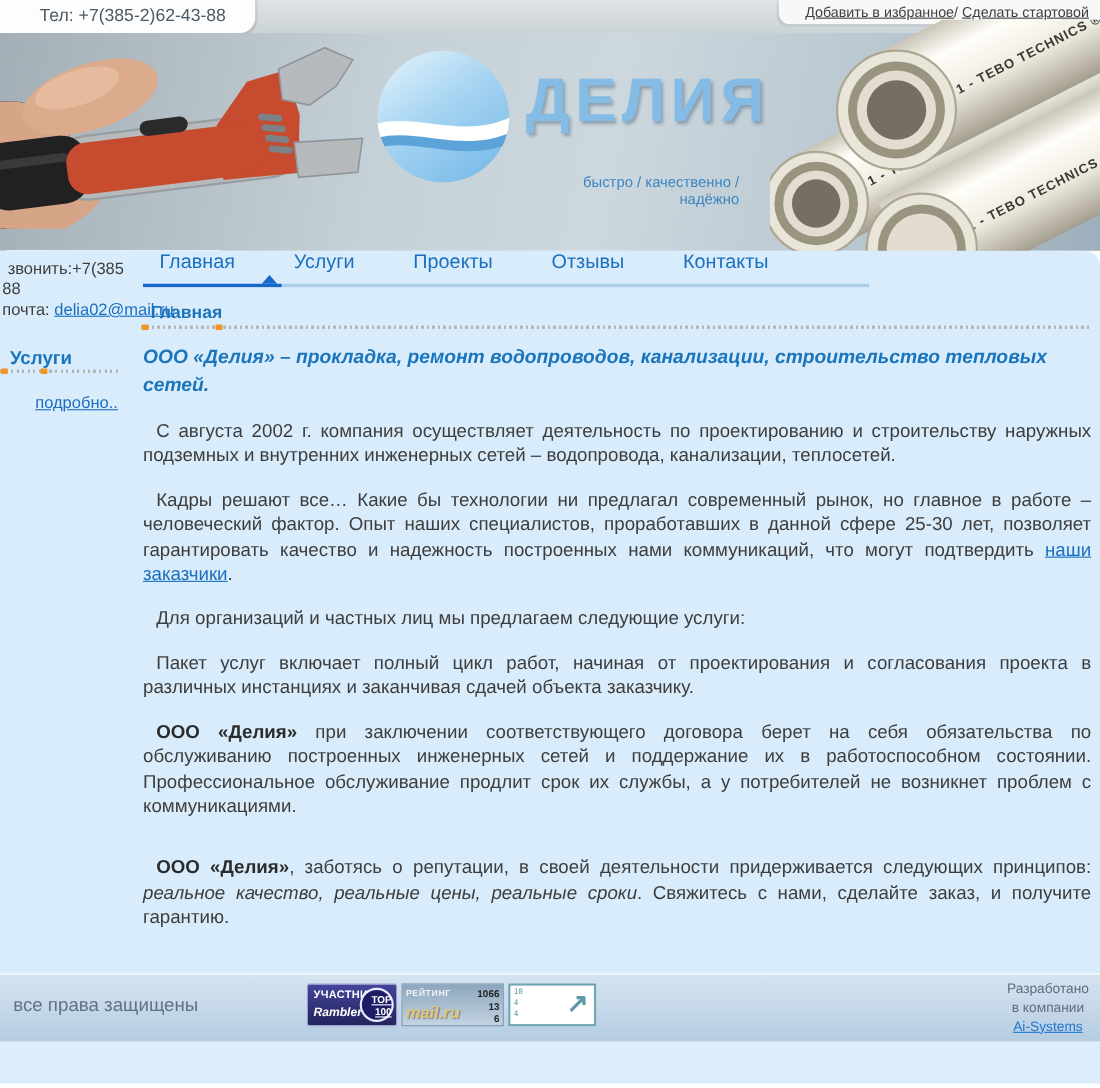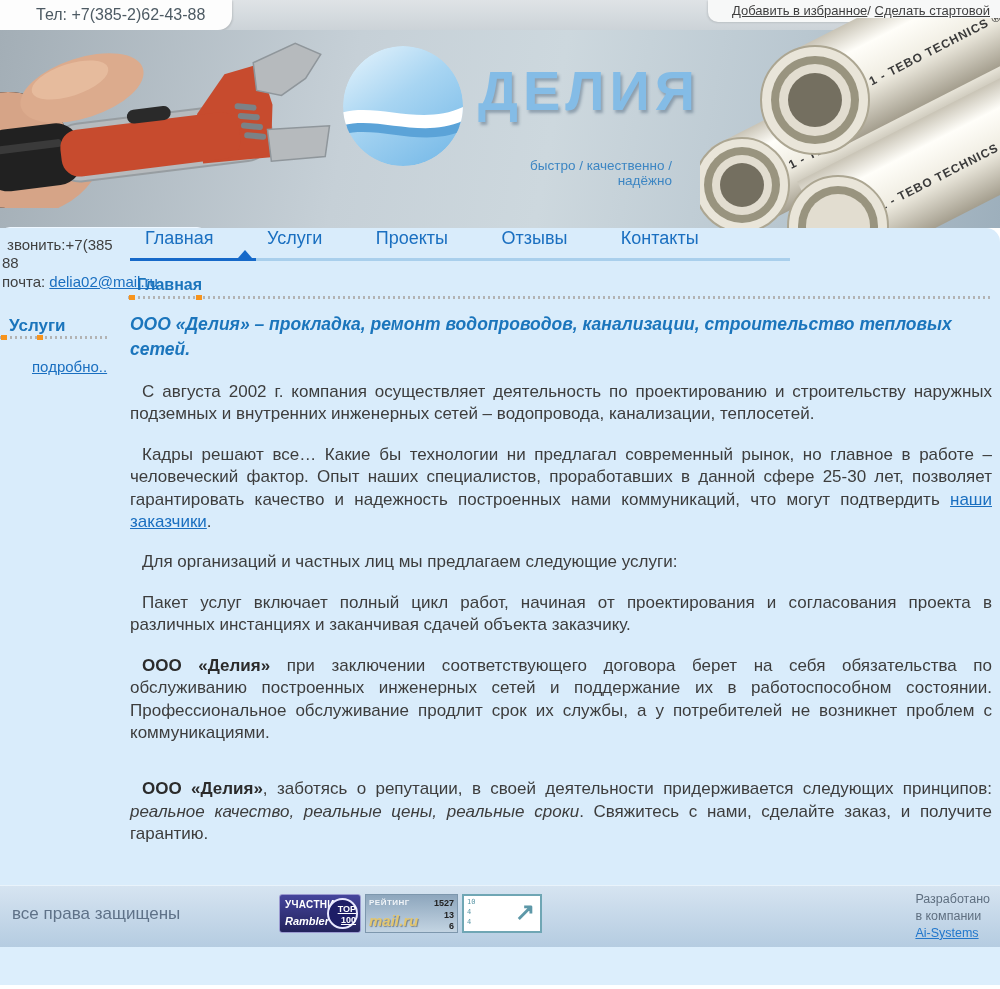--- a/index.html
+++ b/index.html
@@ -99,21 +99,21 @@
               letter-spacing:.5px; }
   .mr-brand { position:absolute; left:3px; top:17px; font-size:15px; font-weight:bold; font-style:italic;
               color:#e3c66f; text-shadow:1px 1px 1px rgba(0,0,0,.35); }
   .mr-v1 { position:absolute; right:3px; top:3px; font-size:9px; font-weight:bold; color:#222; }
   .mr-v2 { position:absolute; right:3px; top:15px; font-size:9px; font-weight:bold; color:#222; }
   .mr-v3 { position:absolute; right:3px; top:26px; font-size:9px; font-weight:bold; color:#222; }
   .badge-counter { width:80px; background:#ffffff; border:2px solid #6fa6b4; position:relative; }
   .cnt-col { position:absolute; left:3px; top:2px; font-family:"DejaVu Sans Mono",monospace;
              font-size:7px; line-height:1.4; color:#5d98a8; }
   .cnt-arrow { position:absolute; right:5px; top:2px; font-size:24px; font-weight:bold; color:#5d98a8; }
-  .developed { position:absolute; right:10px; top:5px; text-align:left; font-size:12.5px;
+  .developed { position:absolute; right:10px; top:5px; text-align:center; font-size:12.5px;
                line-height:1.35; color:#5f6f80;margin-left:21px; }
   .developed a { color:#2277cc; text-decoration:underline; cursor:pointer; }
 
   .bottom-space { position:absolute; left:0; top:947px; width:1000px; height:38px; background:#dceefc; }
 </style>
 </head>
 <body>
 
 <div class="page">
 
@@ -286,21 +286,21 @@
         <div class="br-l1">УЧАСТНИК</div>
         <div class="br-l2">Rambler's</div>
         <div class="br-circle">
           <div>TOP</div>
           <div>100</div>
         </div>
       </div>
       <div class="badge badge-mailru">
         <div class="mr-label">РЕЙТИНГ</div>
         <div class="mr-brand">mail.ru</div>
-        <div class="mr-v1">1527</div>
+        <div class="mr-v1">1066</div>
         <div class="mr-v2">13</div>
         <div class="mr-v3">6</div>
       </div>
       <div class="badge badge-counter">
         <div class="cnt-col">
           <div>10</div>
           <div>4</div>
           <div>4</div>
         </div>
         <div class="cnt-arrow">↗</div>

